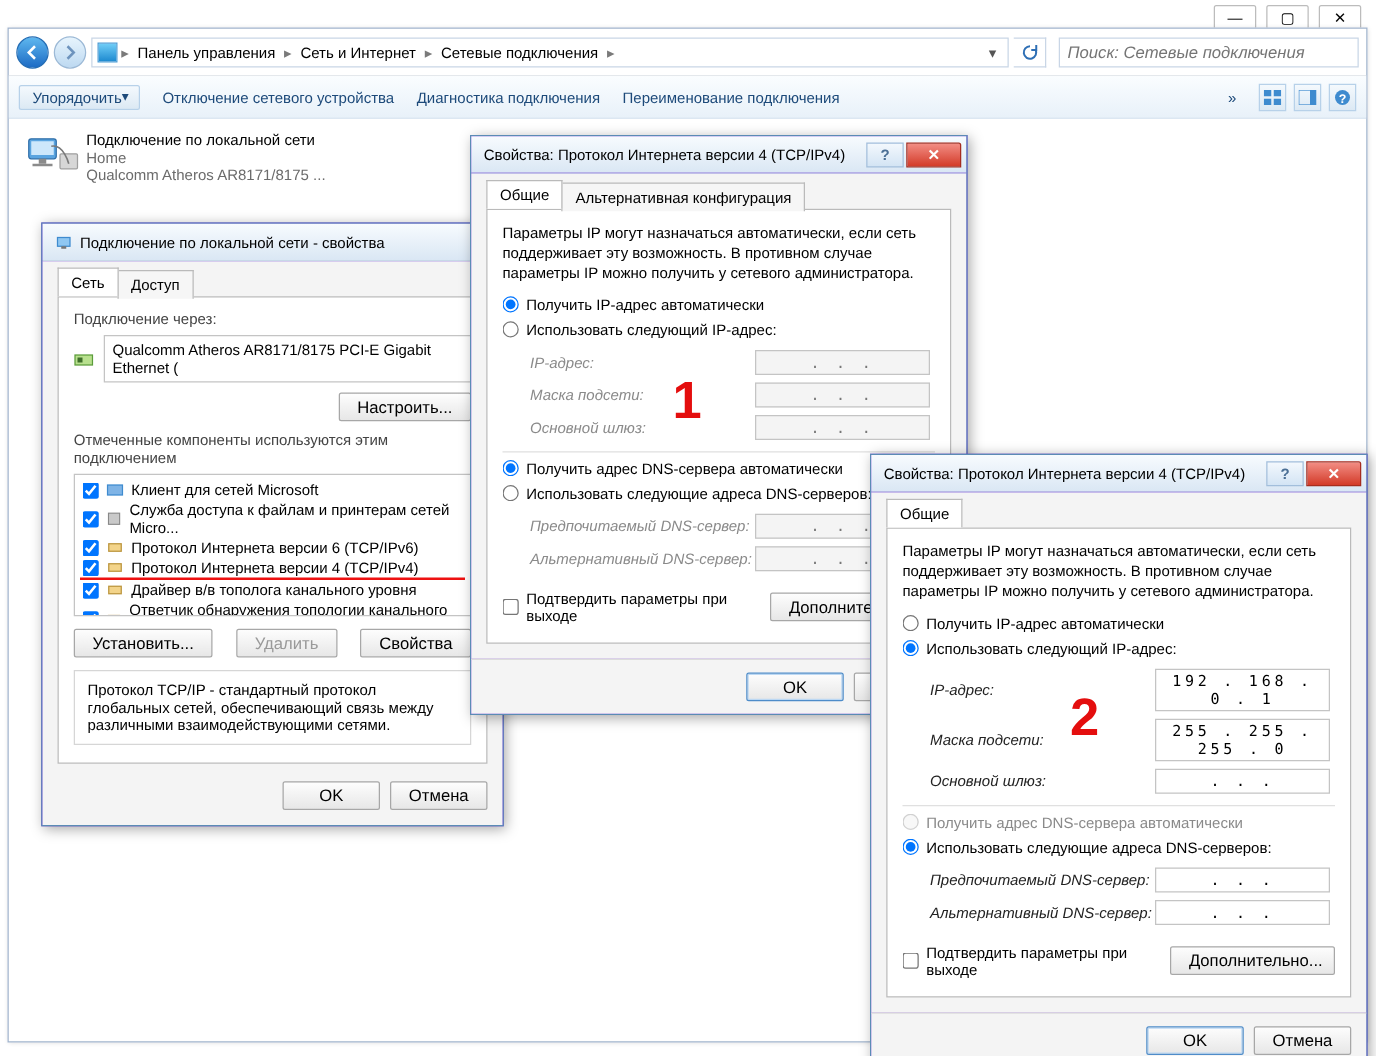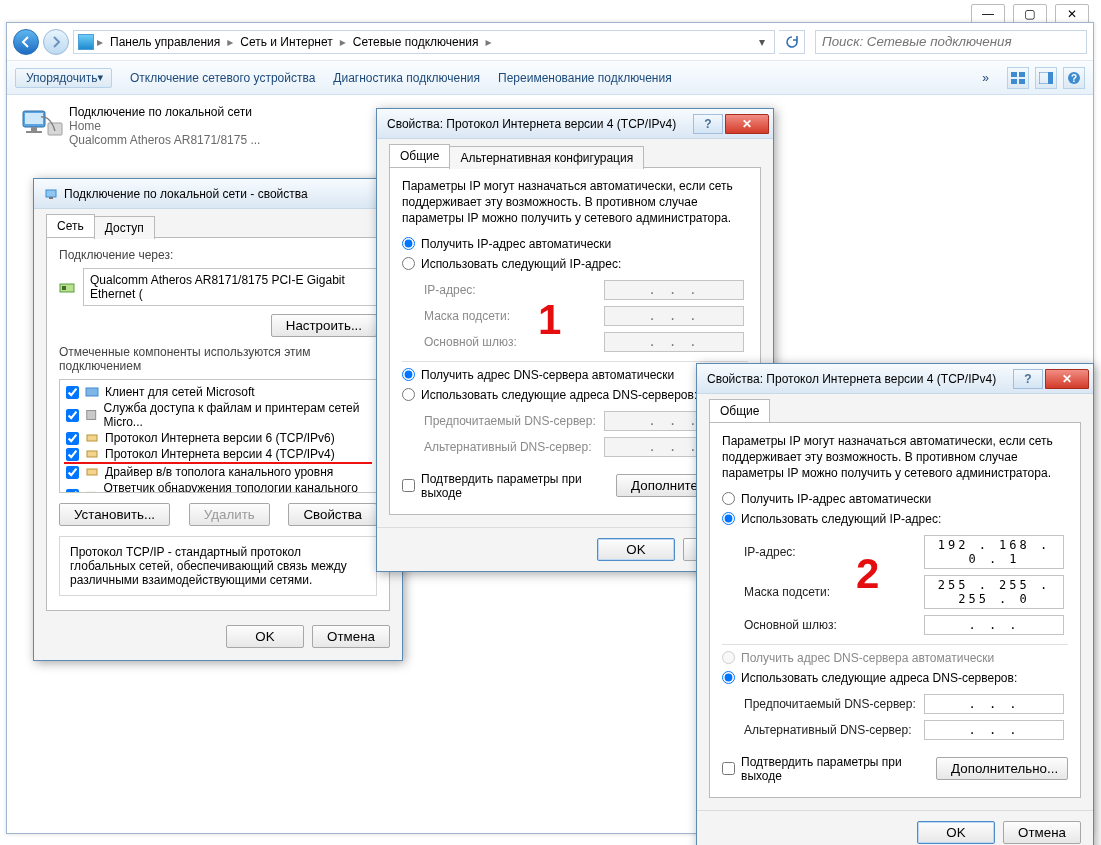--- a/index.html
+++ b/index.html
@@ -14,21 +14,21 @@
 
 .nav-bar { display: flex; align-items: center; padding: 4px 6px; border-bottom: 1px solid #e4e8ec; height: 38px; gap: 4px; }
 .nav-btn { width: 26px; height: 26px; border-radius: 50%; background: linear-gradient(#5eb7ef,#1d6bc4); border: 1px solid #256db4; display: flex; align-items: center; justify-content: center; color: #fff; cursor: pointer; }
 .nav-btn.fwd { background: linear-gradient(#e7f4fd,#bdd9f1); border-color: #9cb9d6; color: #6d93bd; }
 .breadcrumb { flex: 1; height: 24px; border: 1px solid #c9d6e6; background: #fff; display: flex; align-items: center; padding: 0 4px; gap: 3px; }
 .bc-icon { width: 16px; height: 16px; background: linear-gradient(#6fcdf7,#1e8ad0); border: 1px solid #4d9dd6; }
 .bc-item { padding: 0 4px; cursor: pointer; }
 .bc-sep { color: #7a7a7a; }
 .bc-drop { width: 16px; height: 22px; display: flex; align-items: center; justify-content: center; color: #555; cursor: pointer; }
 .refresh { width: 26px; height: 24px; border: 1px solid #c9d6e6; border-left: none; background: #fff; display: flex; align-items: center; justify-content: center; color: #2e6fb5; cursor: pointer; }
-.search { width: 272px; height: 24px; border: 1px solid #c9d6e6; margin-left: 6px; padding: 0 6px; color: #888; font-style: italic; background: #fff; }
+.search { width: 240px; height: 24px; border: 1px solid #c9d6e6; margin-left: 6px; padding: 0 6px; color: #888; font-style: italic; background: #fff; }
 
 .toolbar { height: 34px; border-bottom: 1px solid #d1e0ee; background: linear-gradient(#fafdff,#e8f1f9); display: flex; align-items: center; padding: 0 8px; gap: 18px; }
 .tool-item { color: #1d4a7a; cursor: pointer; display: flex; align-items: center; gap: 0; }
 .tool-drop { background: linear-gradient(#f4f9fd,#dce9f4); border: 1px solid #b7d1e9; padding: 2px 8px 2px 10px; border-radius: 2px; }
 .tool-right { margin-left: auto; display: flex; gap: 6px; }
 .tool-ico { width: 22px; height: 22px; border: 1px solid #b7d1e9; background: linear-gradient(#f4f9fd,#dce9f4); display: flex; align-items: center; justify-content: center; cursor: pointer; color: #2e6fb5; }
 
 .network-item { display: flex; align-items: flex-start; gap: 4px; padding: 10px 14px; }
 .net-icon { width: 44px; height: 36px; display: block; }
 .net-text .title { color: #000; }
@@ -62,21 +62,21 @@
 .underline { border-bottom: 2px solid #e11; }
 .btn-row { display: flex; gap: 8px; margin-top: 8px; justify-content: flex-end; align-items: flex-end; }
 .btn-row.center3 { justify-content: space-between; }
 .desc-box { margin-top: 10px; }
 .desc-frame { border: 1px solid #d6d6d6; padding: 8px 10px; margin-top: 4px; background: #fff; }
 .intro { line-height: 1.35; margin-bottom: 10px; }
 .radio-opt { display: flex; align-items: center; gap: 6px; margin: 2px 0 6px 0; }
 .radio-opt input[type=radio] { width: 13px; height: 13px; }
 .radio-opt.disabled label { color: #8a8a8a; }
 .field-row { display: flex; align-items: center; padding: 3px 0 3px 22px; }
-.field-row .lbl { width: 180px; color: #222; }
+.field-row .lbl { width: 180px; color: #222; font-style: italic; }
 .field-row.disabled .lbl { color: #8a8a8a; }
 .ip-input { width: 140px; border: 1px solid #c4c4c4; background: #fff; padding: 2px 6px; text-align: center; letter-spacing: 3px; color: #000; font-family: monospace; }
 .ip-input.disabled { background: #f4f4f4; color: #777; }
 .hr { border: none; border-top: 1px solid #e0e0e0; margin: 6px 0; }
 .dlg-footer { display: flex; gap: 8px; justify-content: flex-end; padding: 10px 12px; background: #f4f4f4; border-top: 1px solid #dcdcdc; }
 
 .annot { position: absolute; color: #e40e0e; font-size: 42px; font-weight: bold; font-family: Arial, sans-serif; }
 
 .mini-ico { font-size: 11px; }
 </style>

